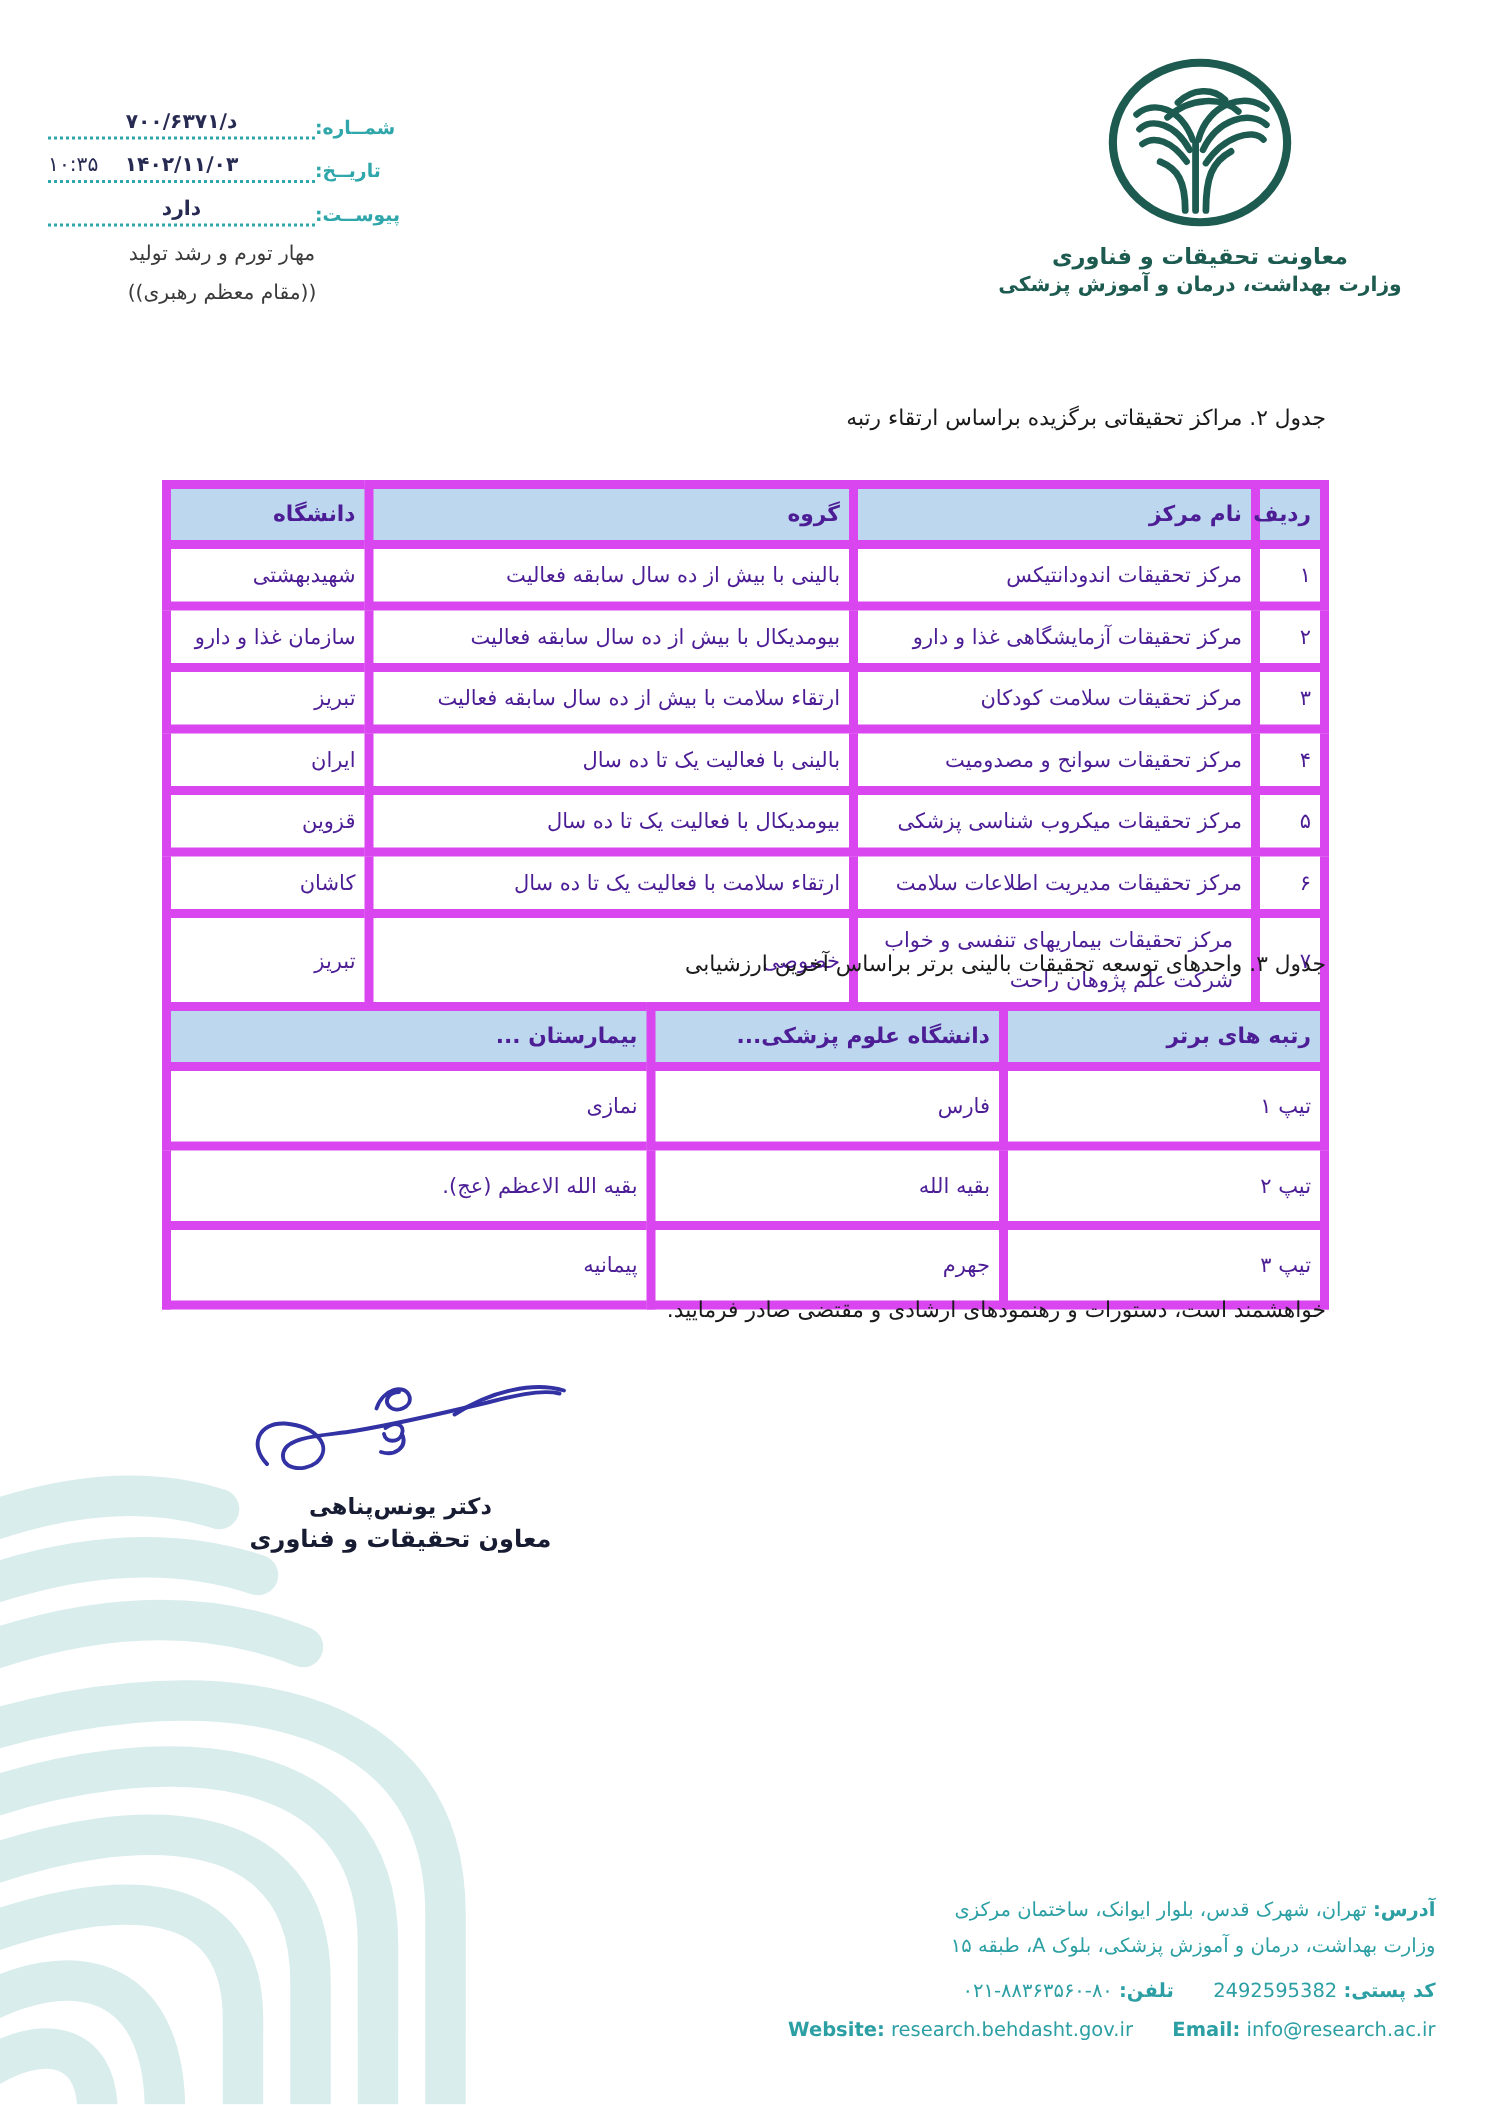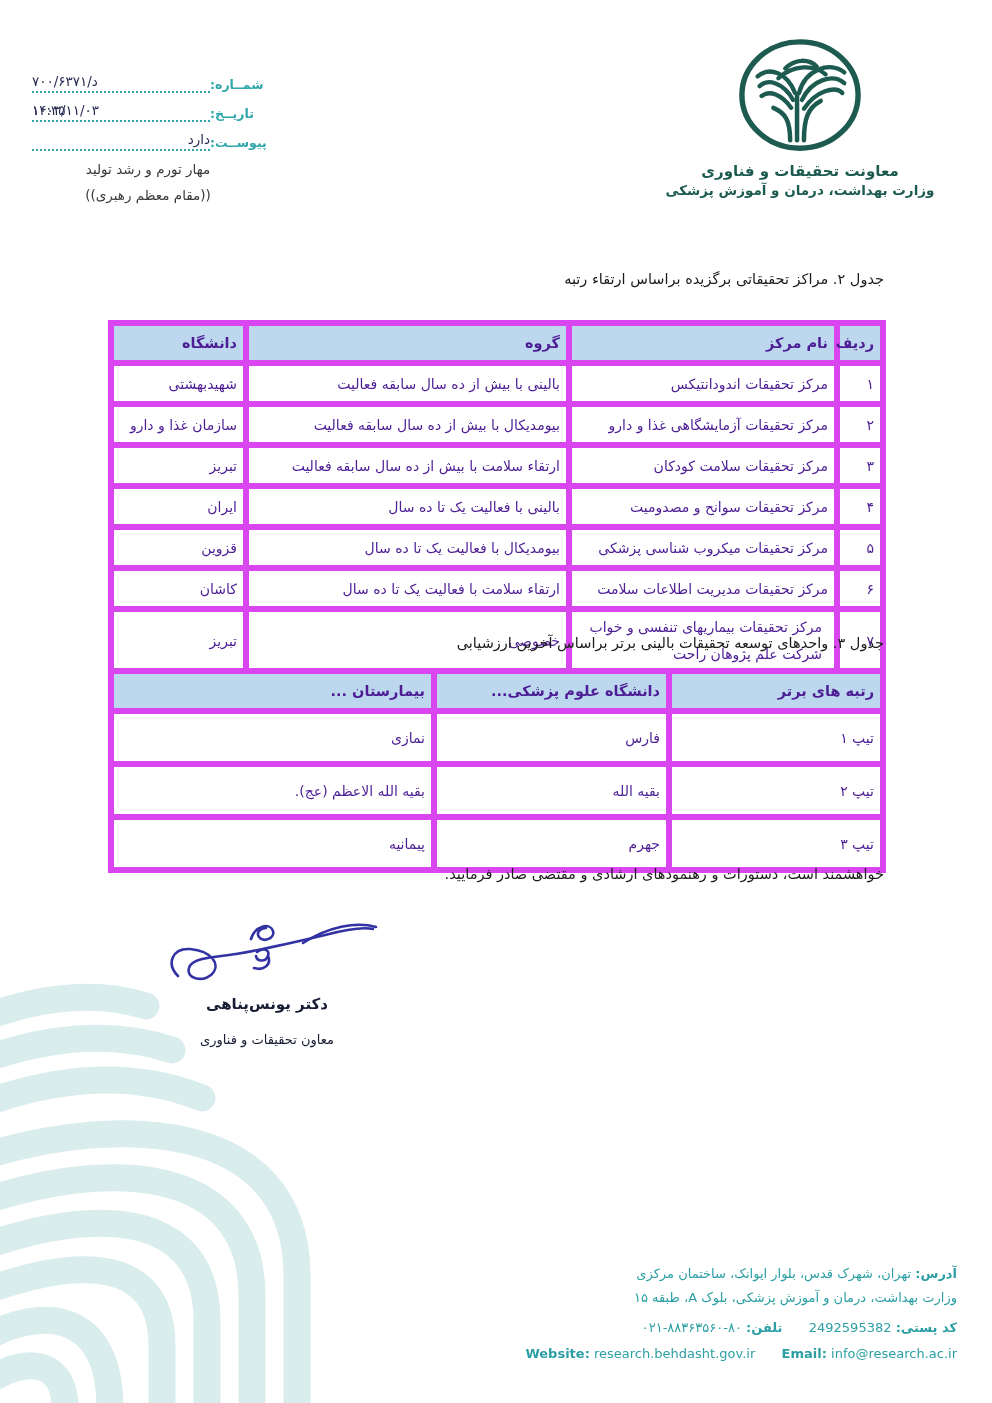--- a/index.html
+++ b/index.html
@@ -5,21 +5,21 @@
   html,body{margin:0;padding:0;background:#ffffff;}
   .page{
     position:relative;width:992px;height:1403px;background:#ffffff;
     font-family:"DejaVu Sans",sans-serif;color:#1c1c1c;overflow:hidden;direction:rtl;
   }
   
   .ref-block{position:absolute;top:66px;left:28px;width:242px;direction:rtl;}
   .ref-row{display:flex;align-items:flex-end;height:27px;margin-bottom:2px;}
   .ref-label{width:60px;font-size:12.5px;font-weight:bold;color:#2fa6aa;text-align:left;white-space:nowrap;padding-bottom:1px;}
   .ref-line{flex:1;position:relative;border-bottom:2px dotted #2fa6aa;height:24px;margin-left:4px;}
-  .ref-value{position:absolute;left:0;right:0;bottom:2px;font-size:13.5px;color:#272b52;}
+  .ref-value{position:absolute;left:0;right:0;bottom:2px;text-align:center;font-size:13.5px;color:#272b52;font-weight:bold;}
   .ref-time{position:absolute;left:0;bottom:2px;font-size:13.5px;color:#272b52;}
   
   .slogan{position:absolute;top:156px;left:52px;width:192px;text-align:center;font-size:13.5px;color:#3a3a3a;line-height:1.95;}
   
   .logo-block{position:absolute;top:34px;left:650px;width:300px;text-align:center;}
   .logo-block svg{display:block;margin:0 auto;}
   .logo-caption1{font-size:15px;font-weight:bold;color:#1d5b50;margin-top:4px;}
   .logo-caption2{font-size:13.5px;font-weight:bold;color:#1d5b50;margin-top:2px;}
   
   .tbl-title{position:absolute;right:108px;font-size:14.5px;color:#1a1a1a;}
@@ -27,21 +27,21 @@
   table.doc th,table.doc td{border:6px solid #d946ef;text-align:right;vertical-align:middle;padding:2px 6px;font-size:14px;color:#4c1d95;}
   table.doc th{background:#bdd7ee;font-weight:bold;font-size:14.5px;height:30px;}
   table.doc td{height:31px;}
   table.t3 td{height:43px;border-radius:19px;}
   
   .closing{position:absolute;top:866px;right:108px;font-size:14.5px;color:#1a1a1a;margin-left:32px;}
   
   .sig-svg{position:absolute;top:916px;left:158px;}
   .signer{position:absolute;top:995px;left:158px;width:218px;text-align:center;color:#171c33;}
   .signer .nm{font-size:15px;font-weight:bold;}
-  .signer .tt{font-size:13px;font-weight:normal;margin-top:19px;}
+  .signer .tt{font-size:16px;font-weight:bold;margin-top:3px;}
   
   .watermark{position:absolute;left:0;bottom:0;pointer-events:none;}
   
   .footer{position:absolute;top:1262px;right:35px;width:470px;text-align:right;direction:rtl;color:#2b9fa3;font-size:13px;line-height:1.85;}
   .footer b{font-weight:bold;}
   .footer .l3{margin-top:6px;}
   .footer .gap{display:inline-block;width:18px;}
   .footer .ltr{direction:ltr;unicode-bidi:isolate;display:inline-block;}
   .footer .l4{direction:ltr;text-align:right;margin-top:2px;}
 </style>

